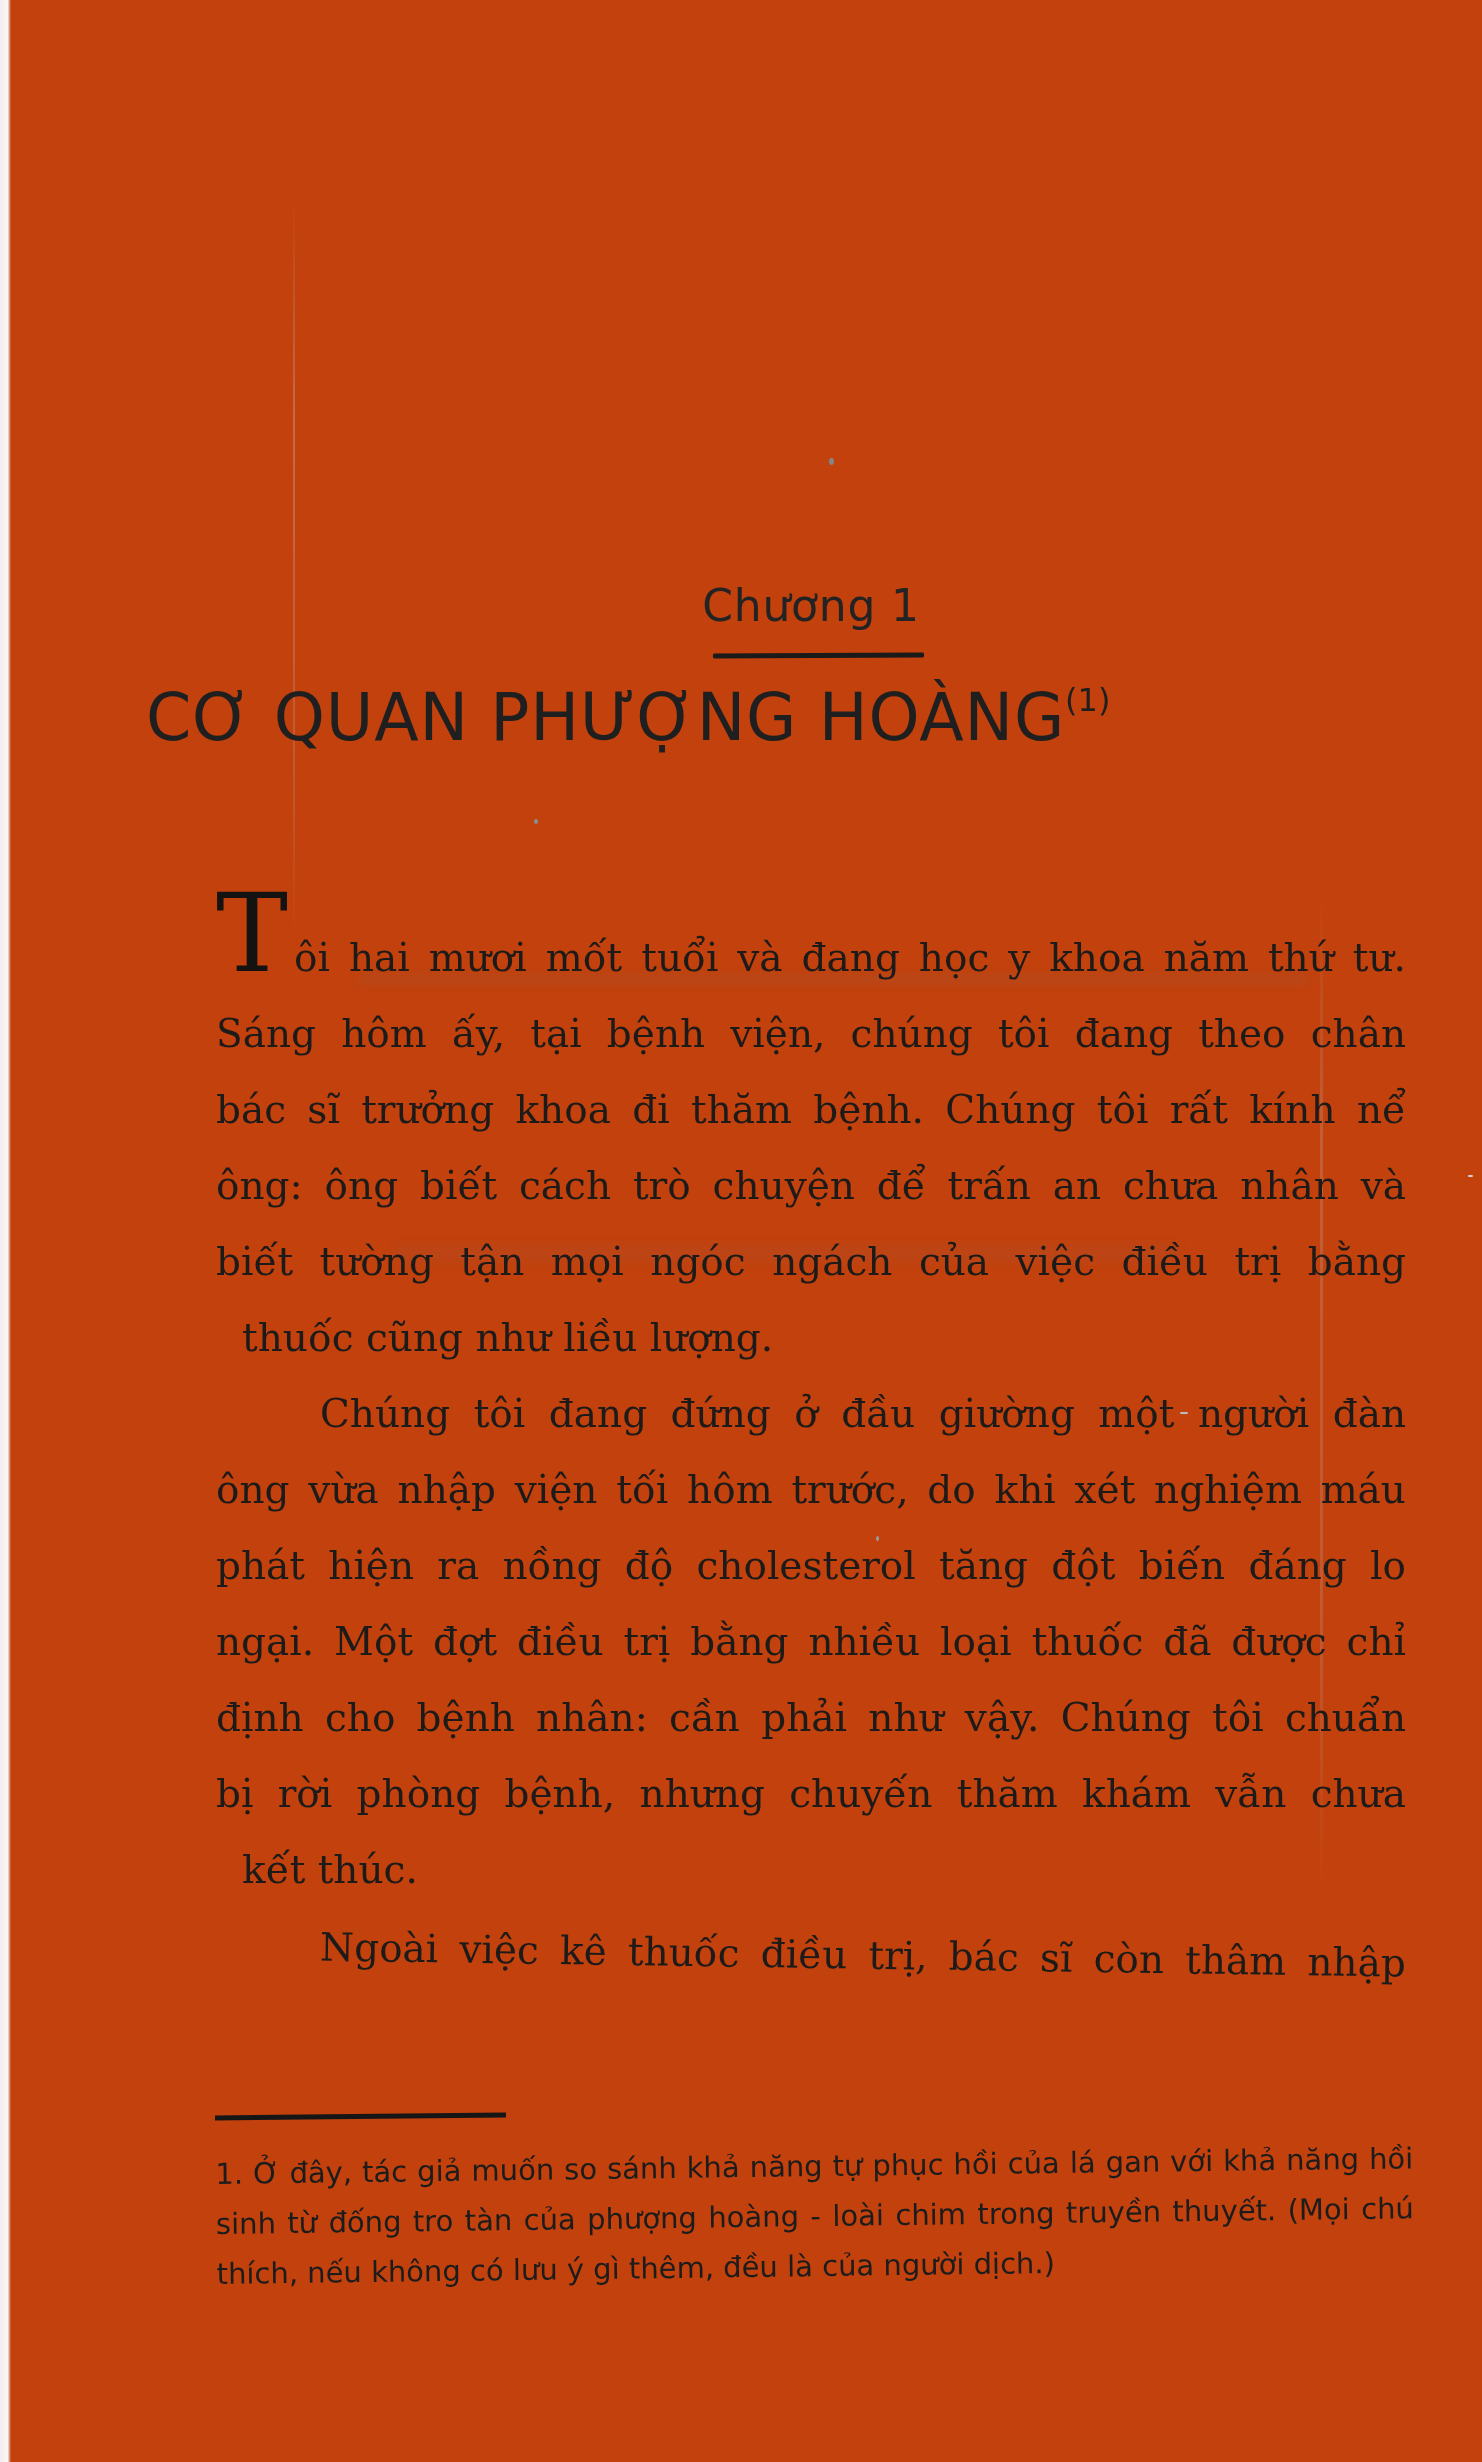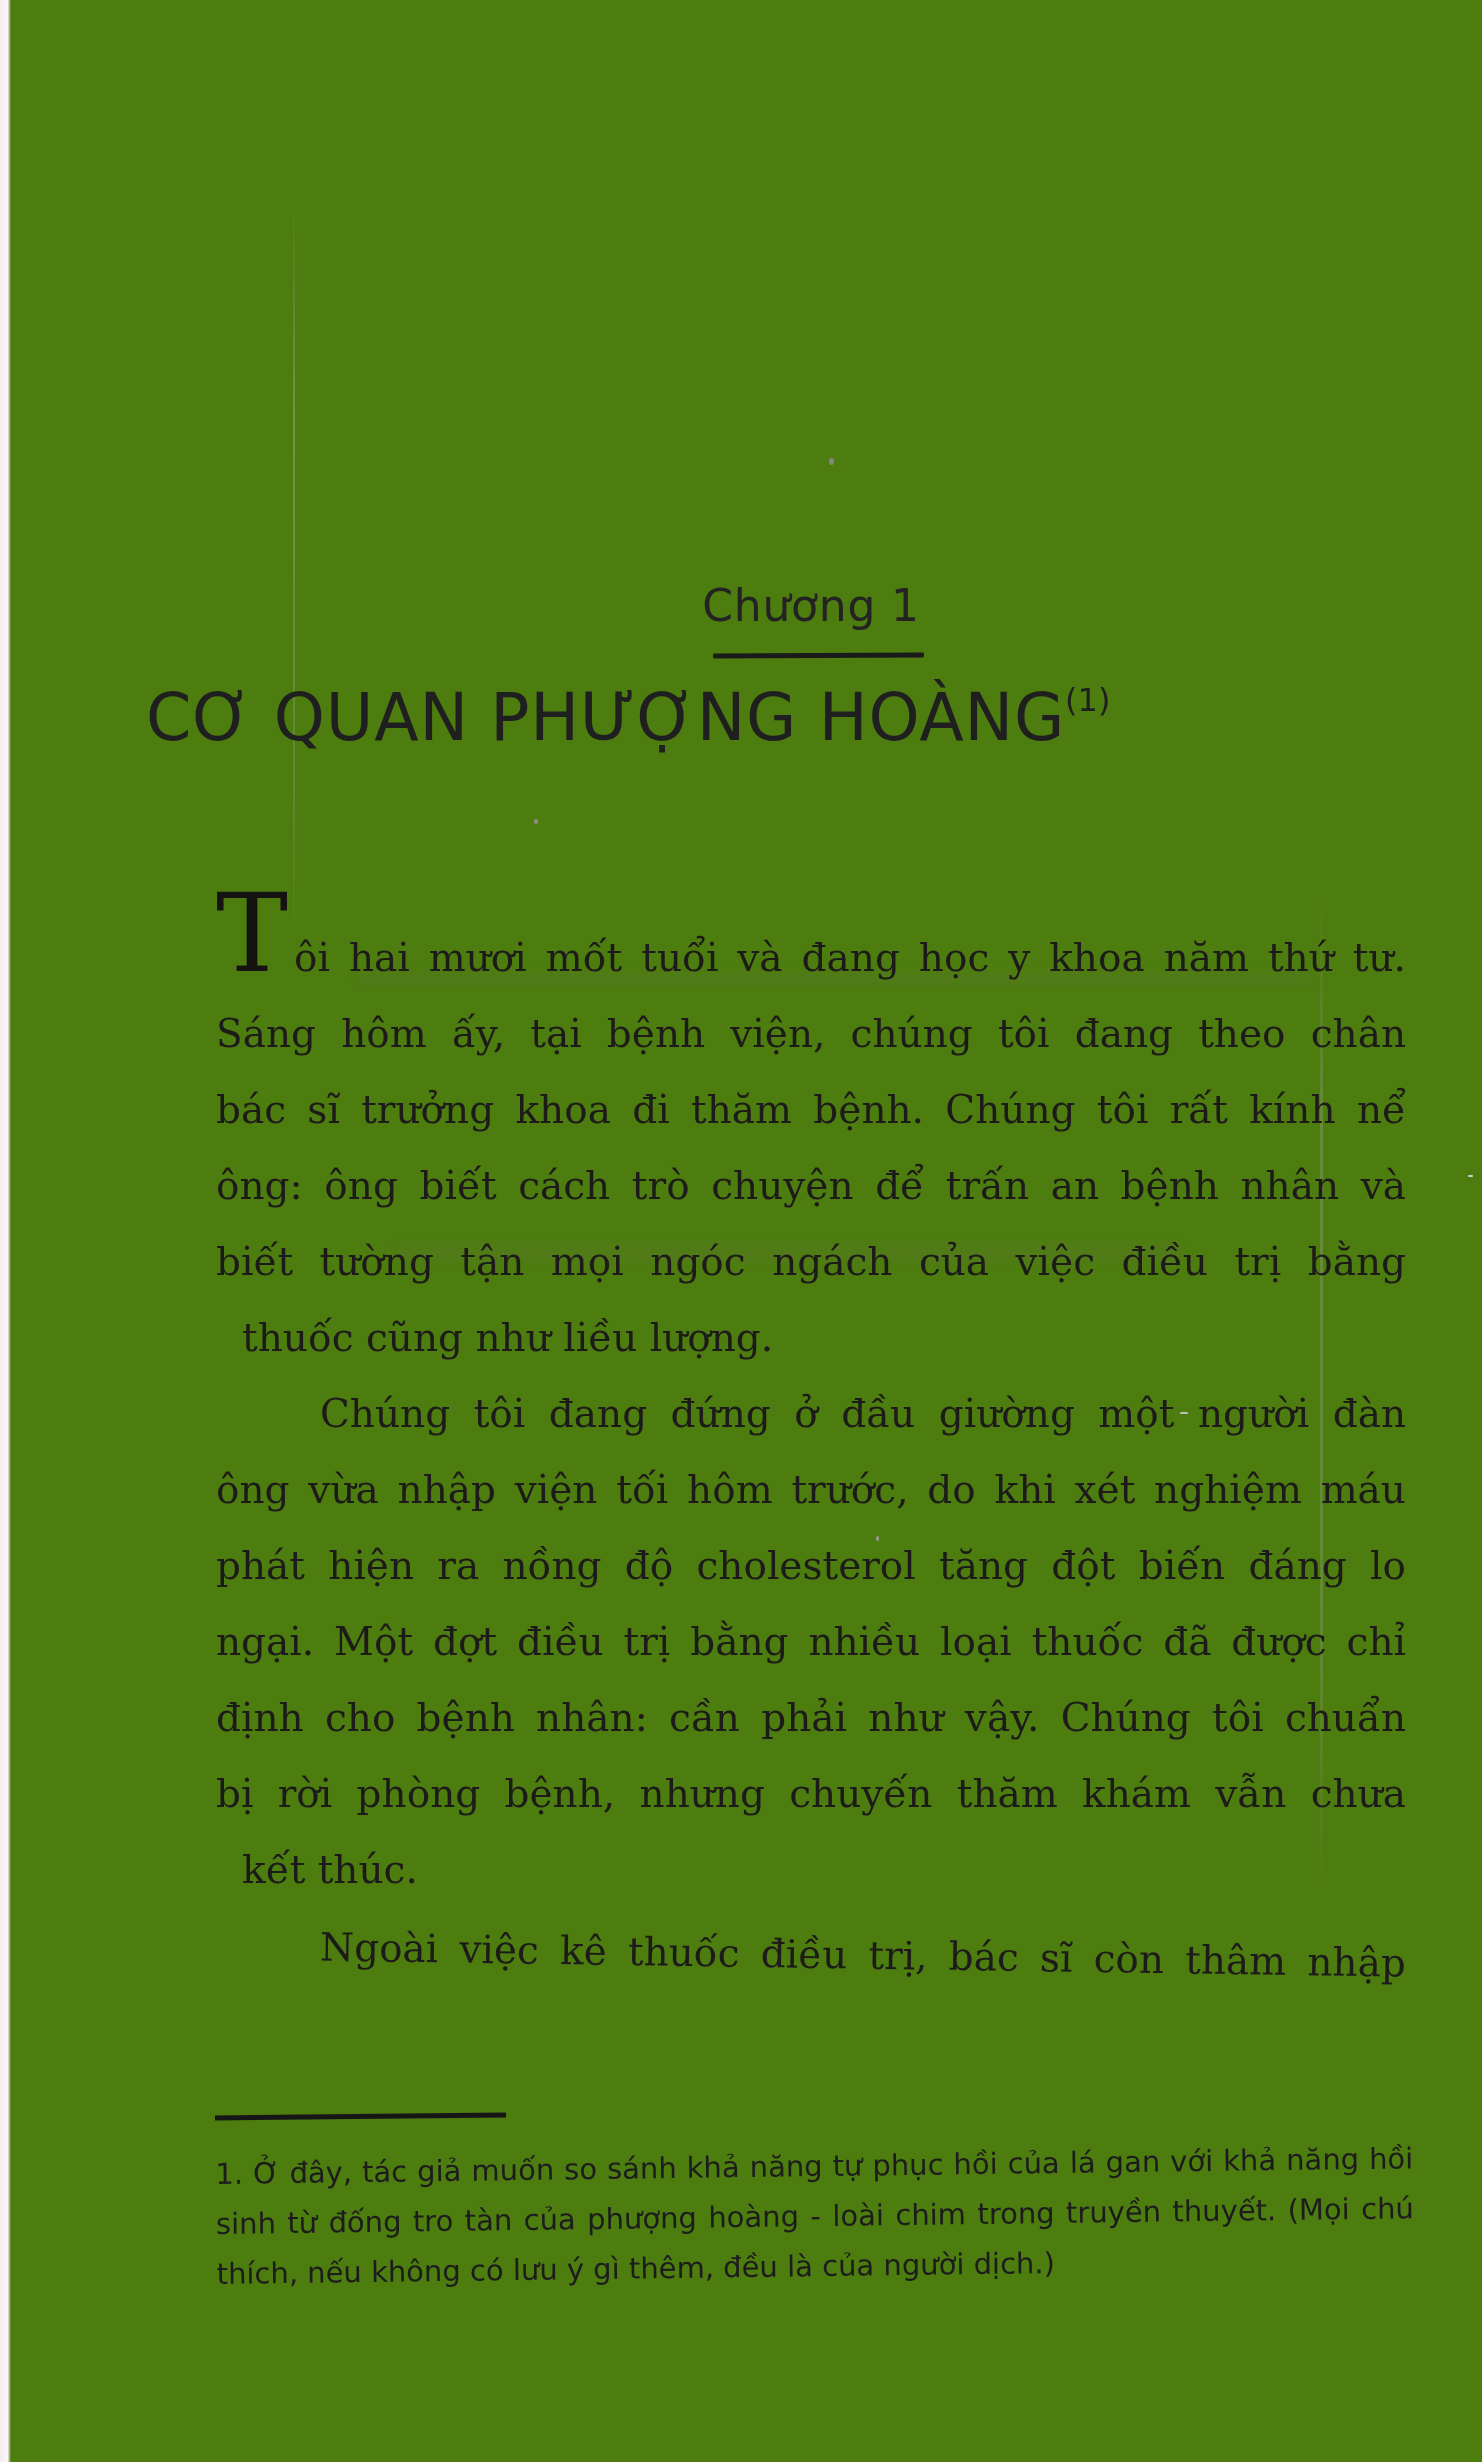--- a/index.html
+++ b/index.html
@@ -5,21 +5,21 @@
   html,body{margin:0;padding:0;}
   body{
     font-family:"DejaVu Serif","Liberation Serif",serif;
     background:#e9e9e9;
   }
   #page{
     position:relative;
     width:1483px;
     height:2462px;
     margin:0 auto;
-    background:#4d7c0f;
+    background:#c2410c;
     overflow:hidden;
   }
   
   .gutter-strip{
     position:absolute;left:0;top:0;width:10.6px;height:2462px;
     background:linear-gradient(to right,#f3ecef,#faf6f8 70%,rgba(250,246,248,0));
   }
   .fold-line-top{
     position:absolute;left:293px;top:193px;width:2.3px;height:751px;
     background:linear-gradient(to bottom,rgba(190,190,190,0),rgba(190,190,190,.35) 30%,rgba(190,190,190,.18) 80%,rgba(190,190,190,0));
@@ -123,21 +123,21 @@
   <div class="speck k5"></div>
 
   <div class="chapter-label">Chương 1</div>
   <div class="chapter-rule"></div>
   <div class="chapter-title"><span>CƠ QUAN PHƯỢNG HOÀNG</span><span class="fn-marker">(1)</span></div>
 
   <div id="body-lines">
       <div class="body-line"><span class="dropcap">T</span>ôi hai mươi mốt tuổi và đang học y khoa năm thứ tư.</div>
       <div class="body-line">Sáng hôm ấy, tại bệnh viện, chúng tôi đang theo chân</div>
       <div class="body-line">bác sĩ trưởng khoa đi thăm bệnh. Chúng tôi rất kính nể</div>
-      <div class="body-line">ông: ông biết cách trò chuyện để trấn an bệnh nhân và</div>
+      <div class="body-line">ông: ông biết cách trò chuyện để trấn an chưa nhân và</div>
       <div class="body-line">biết tường tận mọi ngóc ngách của việc điều trị bằng</div>
       <div class="body-line no-just">thuốc cũng như liều lượng.</div>
       <div class="body-line indent">Chúng tôi đang đứng ở đầu giường một người đàn</div>
       <div class="body-line">ông vừa nhập viện tối hôm trước, do khi xét nghiệm máu</div>
       <div class="body-line">phát hiện ra nồng độ cholesterol tăng đột biến đáng lo</div>
       <div class="body-line">ngại. Một đợt điều trị bằng nhiều loại thuốc đã được chỉ</div>
       <div class="body-line">định cho bệnh nhân: cần phải như vậy. Chúng tôi chuẩn</div>
       <div class="body-line">bị rời phòng bệnh, nhưng chuyến thăm khám vẫn chưa</div>
       <div class="body-line no-just">kết thúc.</div>
       <div class="body-line indent tilt">Ngoài việc kê thuốc điều trị, bác sĩ còn thâm nhập</div>

